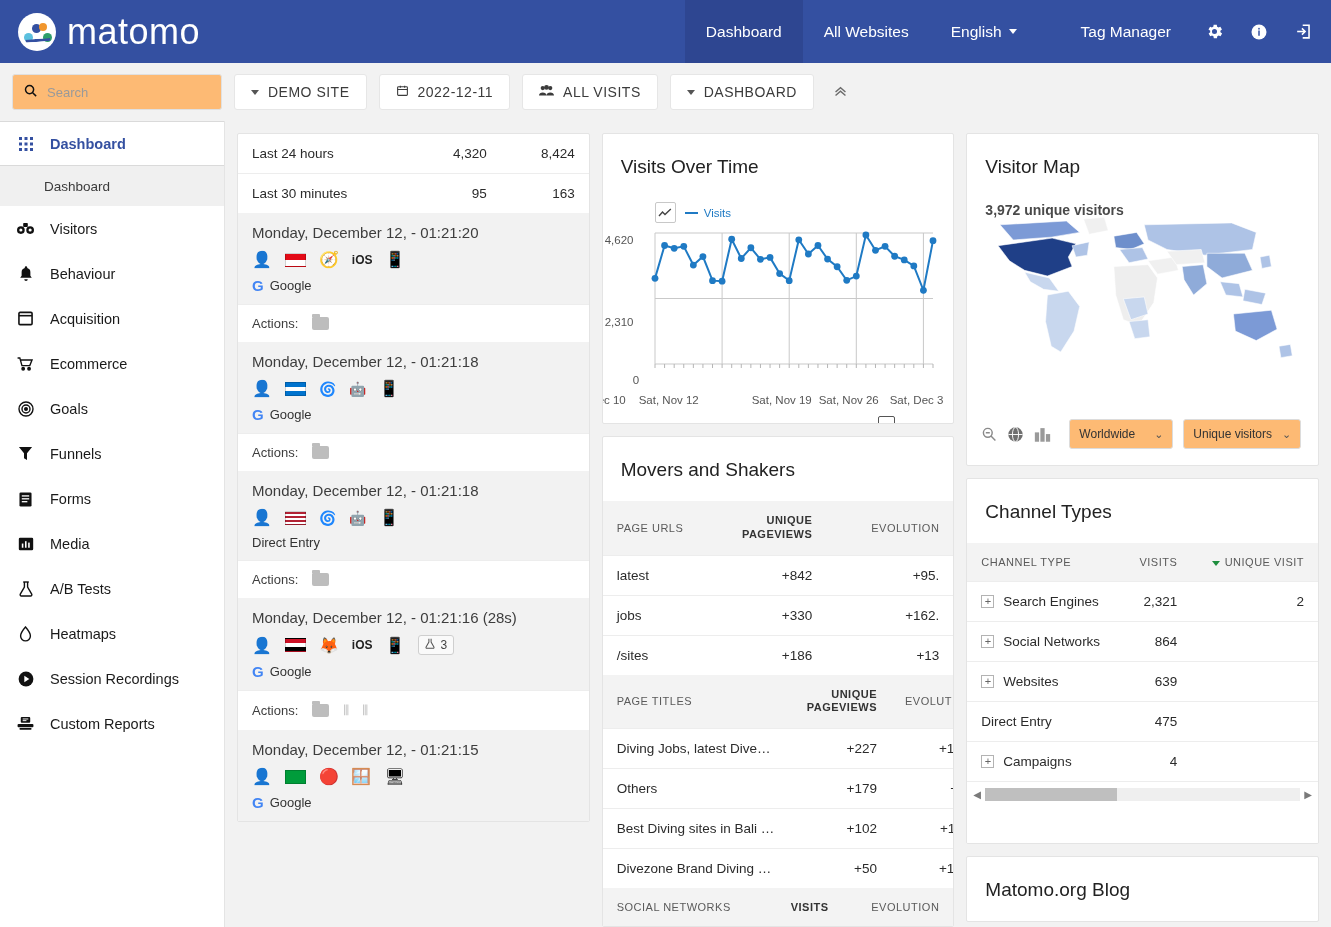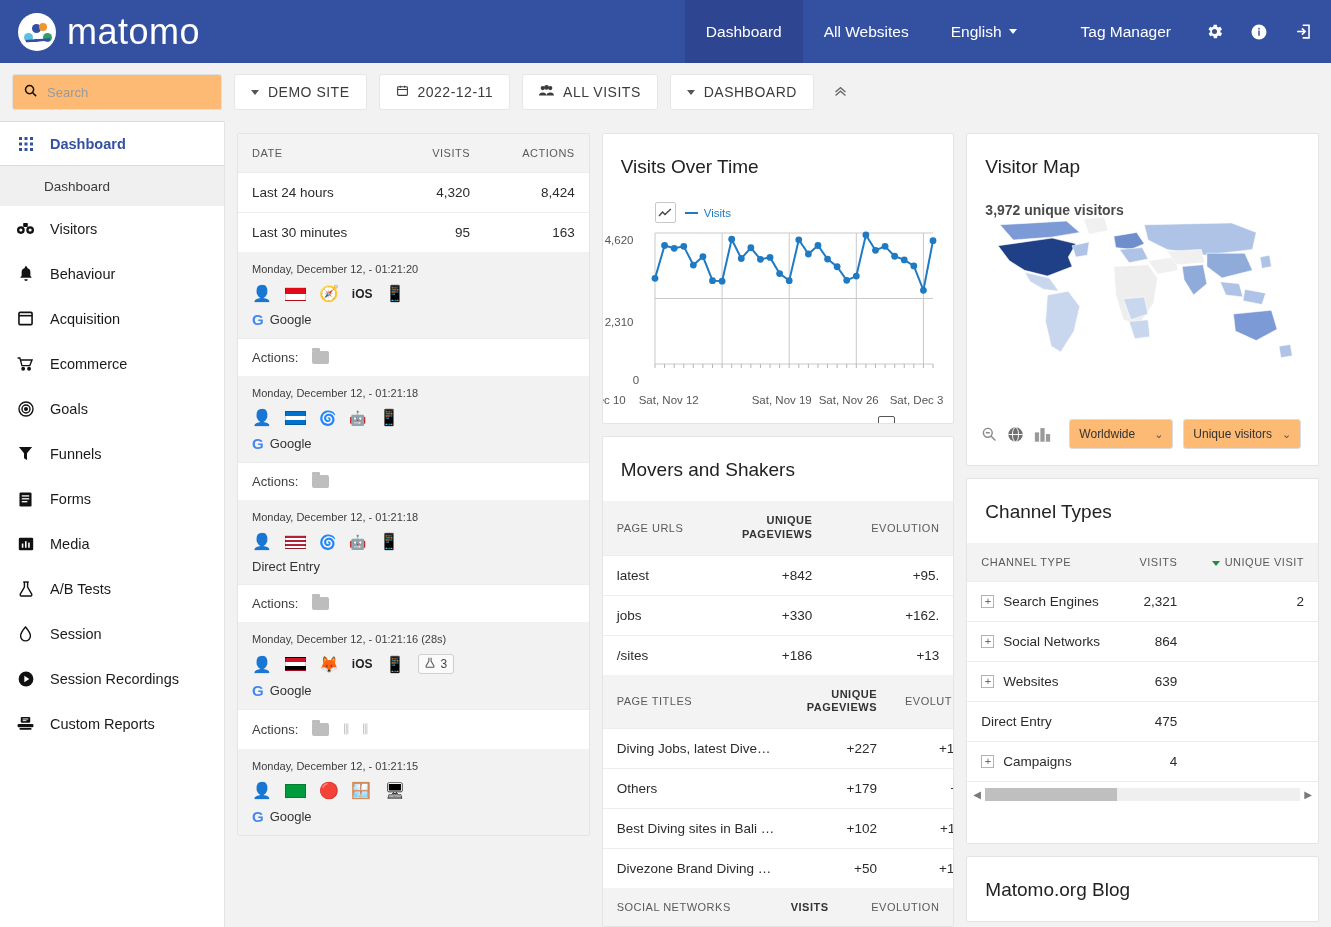--- a/index.html
+++ b/index.html
@@ -130,21 +130,21 @@
   table.dt td {
     font-size: 13.5px; color: #2b2b2b; padding: 12px 14px;
     border-top: 1px solid #ededed; white-space: nowrap;
     overflow: hidden; text-overflow: ellipsis;
   }
   table.dt tr:first-child td { border-top: none; }
   .pos { color: #1e8e3e; }
 
   
   .rt-visit { background: #f2f2f2; padding: 11px 14px 10px; }
-  .rt-time { font-size: 11px; color: #3d3d3d; margin-bottom: 9px; }
+  .rt-time { font-size: 15px; color: #3d3d3d; margin-bottom: 9px; }
   .rt-icons { display: flex; align-items: center; gap: 13px; margin-bottom: 8px; }
   .rt-ref { display: flex; align-items: center; gap: 6px; font-size: 13px; color: #333; }
   .rt-actions {
     background: #fff; padding: 11px 14px; font-size: 13px; color: #3d3d3d;
     display: flex; align-items: center; gap: 14px;
     border-top: 1px solid #ededed;
   }
   .flag { width: 21px; height: 14px; display: inline-block; position: relative;
           border: 1px solid rgba(0,0,0,.18); }
   .pill {
@@ -443,21 +443,21 @@
       </span>
       <span>A/B Tests</span>
     </div>
 
     <div class="side-item">
       <span class="side-ico">
         <svg width="13" height="16" viewBox="0 0 13 16" fill="none" stroke="currentColor" stroke-width="1.4">
           <path d="M6.5 1C6.5 1 1.6 6.6 1.6 10a4.9 4.9 0 1 0 9.8 0C11.4 6.6 6.5 1 6.5 1z"></path>
         </svg>
       </span>
-      <span>Session</span>
+      <span>Heatmaps</span>
     </div>
 
     <div class="side-item">
       <span class="side-ico">
         <svg width="16" height="16" viewBox="0 0 16 16" fill="currentColor">
           <circle cx="8" cy="8" r="7.4"></circle>
             <path d="M6.3 4.8l5 3.2-5 3.2z" fill="#fff"></path>
         </svg>
       </span>
       <span>Session Recordings</span>
@@ -477,25 +477,20 @@
     </div>
   </div>
 
   <div class="cols">
 
     <div class="col">
       <div class="widget">
 
         <table class="dt">
           <tbody>
-              <tr>
-            <th>DATE</th>
-            <th class="num">VISITS</th>
-            <th class="num">ACTIONS</th>
-          </tr>
           <tr>
             <td>Last 24 hours</td>
             <td class="num">4,320</td>
             <td class="num">8,424</td>
           </tr>
           <tr>
             <td>Last 30 minutes</td>
             <td class="num">95</td>
             <td class="num">163</td>
           </tr>

